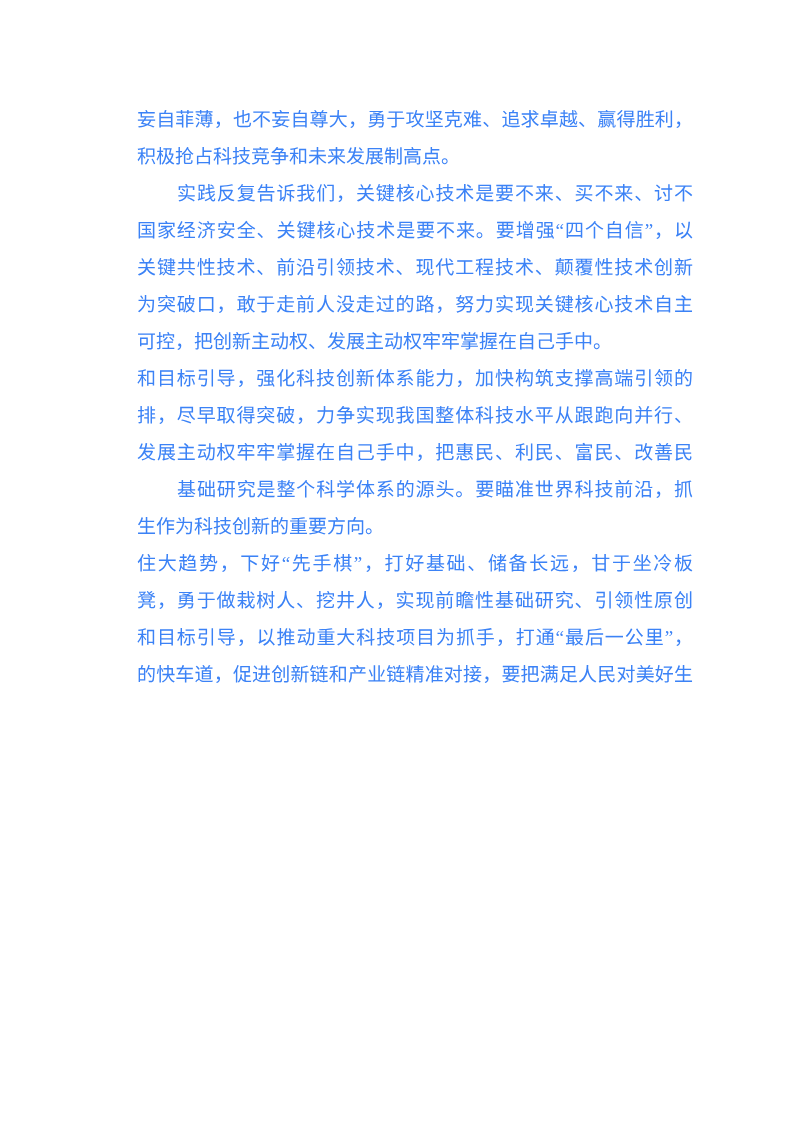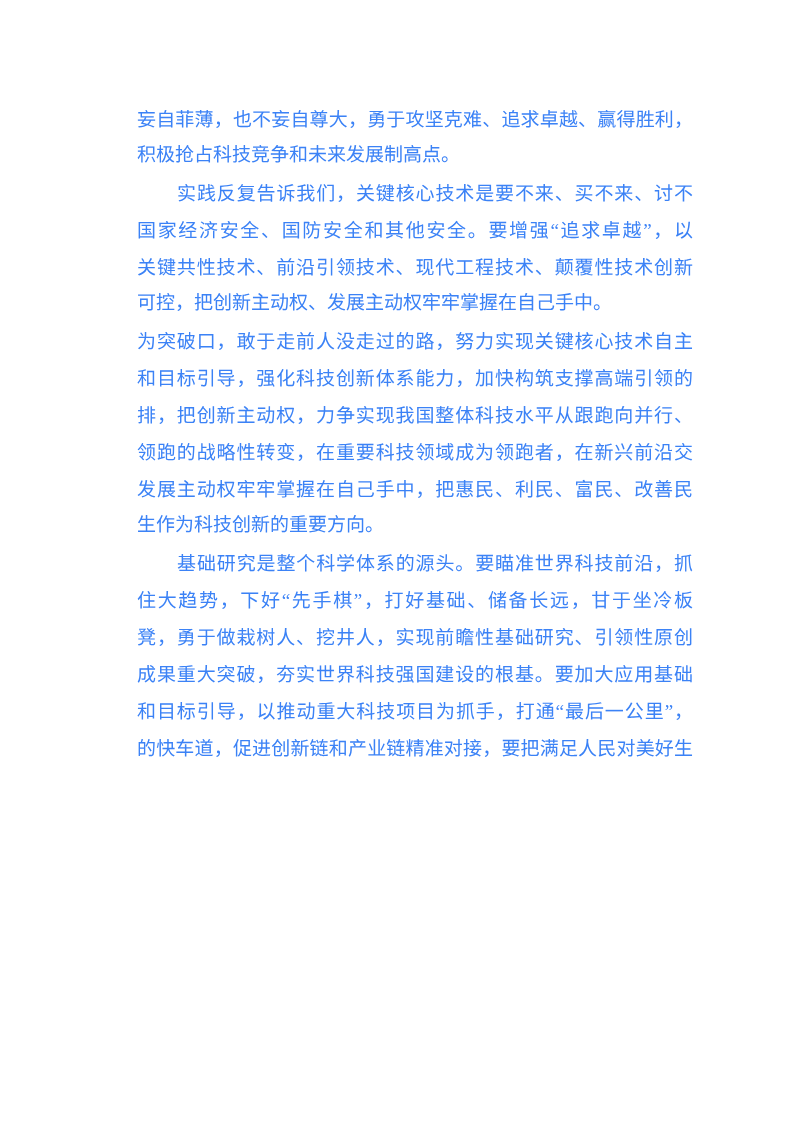--- a/index.html
+++ b/index.html
@@ -32,41 +32,38 @@
     text-align: justify;
     
     text-align-last: justify;
     overflow: hidden;
   }
   .doc-line.indent {
     text-indent: 40px;
   }
   .doc-line.para-end {
     text-align-last: left;
-    font-family: Liberation Mono, monospace;
   }
 </style>
 </head>
 <body>
 
 <div class="page">
   <div class="text-block">
 
   <div class="doc-line">妄自菲薄，也不妄自尊大，勇于攻坚克难、追求卓越、赢得胜利，</div>
       <div class="doc-line para-end">积极抢占科技竞争和未来发展制高点。</div>
       <div class="doc-line indent">实践反复告诉我们，关键核心技术是要不来、买不来、讨不</div>
-      <div class="doc-line">国家经济安全、国防安全和其他安全。要增强“追求卓越”，以</div>
+      <div class="doc-line">国家经济安全、关键核心技术是要不来。要增强“四个自信”，以</div>
       <div class="doc-line">关键共性技术、前沿引领技术、现代工程技术、颠覆性技术创新</div>
+      <div class="doc-line">为突破口，敢于走前人没走过的路，努力实现关键核心技术自主</div>
       <div class="doc-line para-end">可控，把创新主动权、发展主动权牢牢掌握在自己手中。</div>
-      <div class="doc-line">为突破口，敢于走前人没走过的路，努力实现关键核心技术自主</div>
       <div class="doc-line">和目标引导，强化科技创新体系能力，加快构筑支撑高端引领的</div>
-      <div class="doc-line">排，把创新主动权，力争实现我国整体科技水平从跟跑向并行、</div>
-      <div class="doc-line">领跑的战略性转变，在重要科技领域成为领跑者，在新兴前沿交</div>
+      <div class="doc-line">排，尽早取得突破，力争实现我国整体科技水平从跟跑向并行、</div>
       <div class="doc-line">发展主动权牢牢掌握在自己手中，把惠民、利民、富民、改善民</div>
+      <div class="doc-line indent">基础研究是整个科学体系的源头。要瞄准世界科技前沿，抓</div>
       <div class="doc-line para-end">生作为科技创新的重要方向。</div>
-      <div class="doc-line indent">基础研究是整个科学体系的源头。要瞄准世界科技前沿，抓</div>
       <div class="doc-line">住大趋势，下好“先手棋”，打好基础、储备长远，甘于坐冷板</div>
       <div class="doc-line">凳，勇于做栽树人、挖井人，实现前瞻性基础研究、引领性原创</div>
-      <div class="doc-line">成果重大突破，夯实世界科技强国建设的根基。要加大应用基础</div>
       <div class="doc-line">和目标引导，以推动重大科技项目为抓手，打通“最后一公里”，</div>
       <div class="doc-line">的快车道，促进创新链和产业链精准对接，要把满足人民对美好生</div>
     </div>
 </div>
 
 </body></html>

